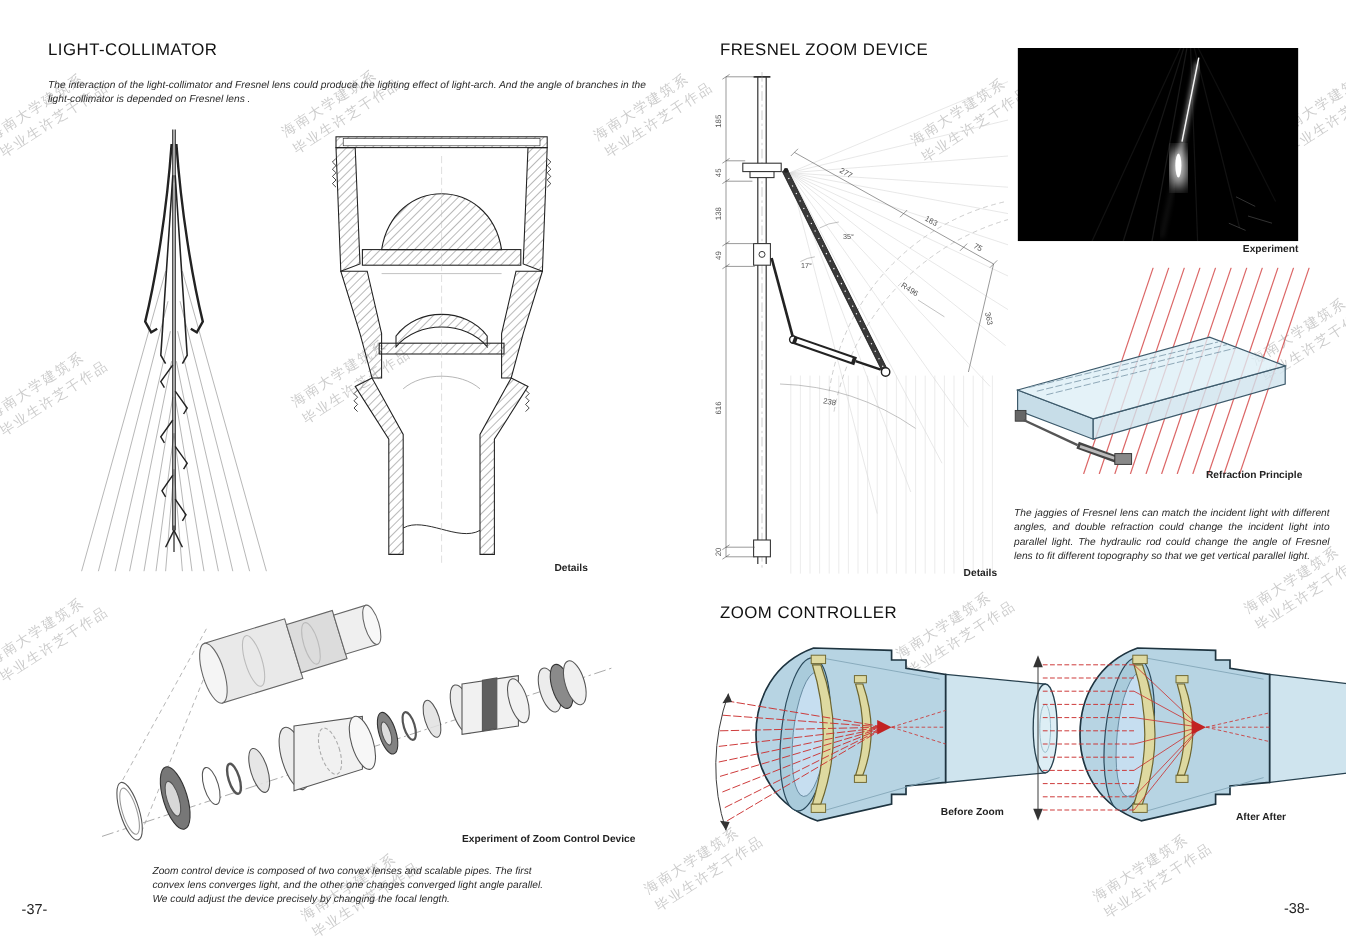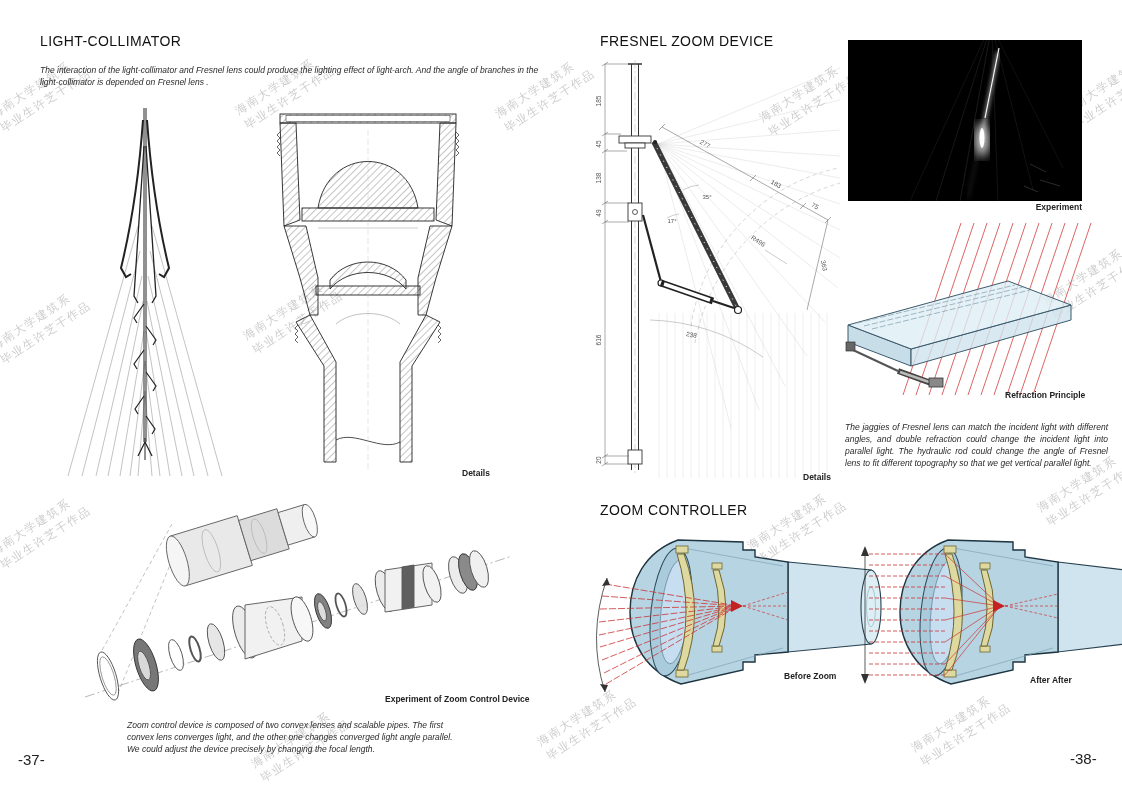--- a/index.html
+++ b/index.html
@@ -3,21 +3,21 @@
 <meta charset="utf-8">
 <style>
   html,body{margin:0;padding:0;background:#ffffff;}
   #canvas{position:relative;width:1122px;height:793px;background:#ffffff;overflow:hidden;
           font-family:"Liberation Sans",sans-serif;color:#222;}
   .abs{position:absolute;}
   .h1{font-size:14px;letter-spacing:.4px;color:#111;white-space:nowrap;}
   .body-text{font-size:8.5px;line-height:1.42;color:#2a2a2a;font-style:italic;}
   .just{text-align:justify;}
   .cap{font-size:8.5px;color:#222;white-space:nowrap;font-weight:bold;}
-  .pageno{font-size:15px;color:#222;}
+  .pageno{font-size:12px;color:#222;}
   .wm{position:absolute;transform:rotate(-33deg);transform-origin:left top;
       color:rgba(122,122,122,.38);font-size:11.5px;letter-spacing:1.6px;line-height:1.45;
       white-space:nowrap;pointer-events:none;}
   svg{display:block;}
   svg text{font-family:"Liberation Sans",sans-serif;fill:#555;}
 </style>
 </head>
 <body>
 
 <div id="canvas">

